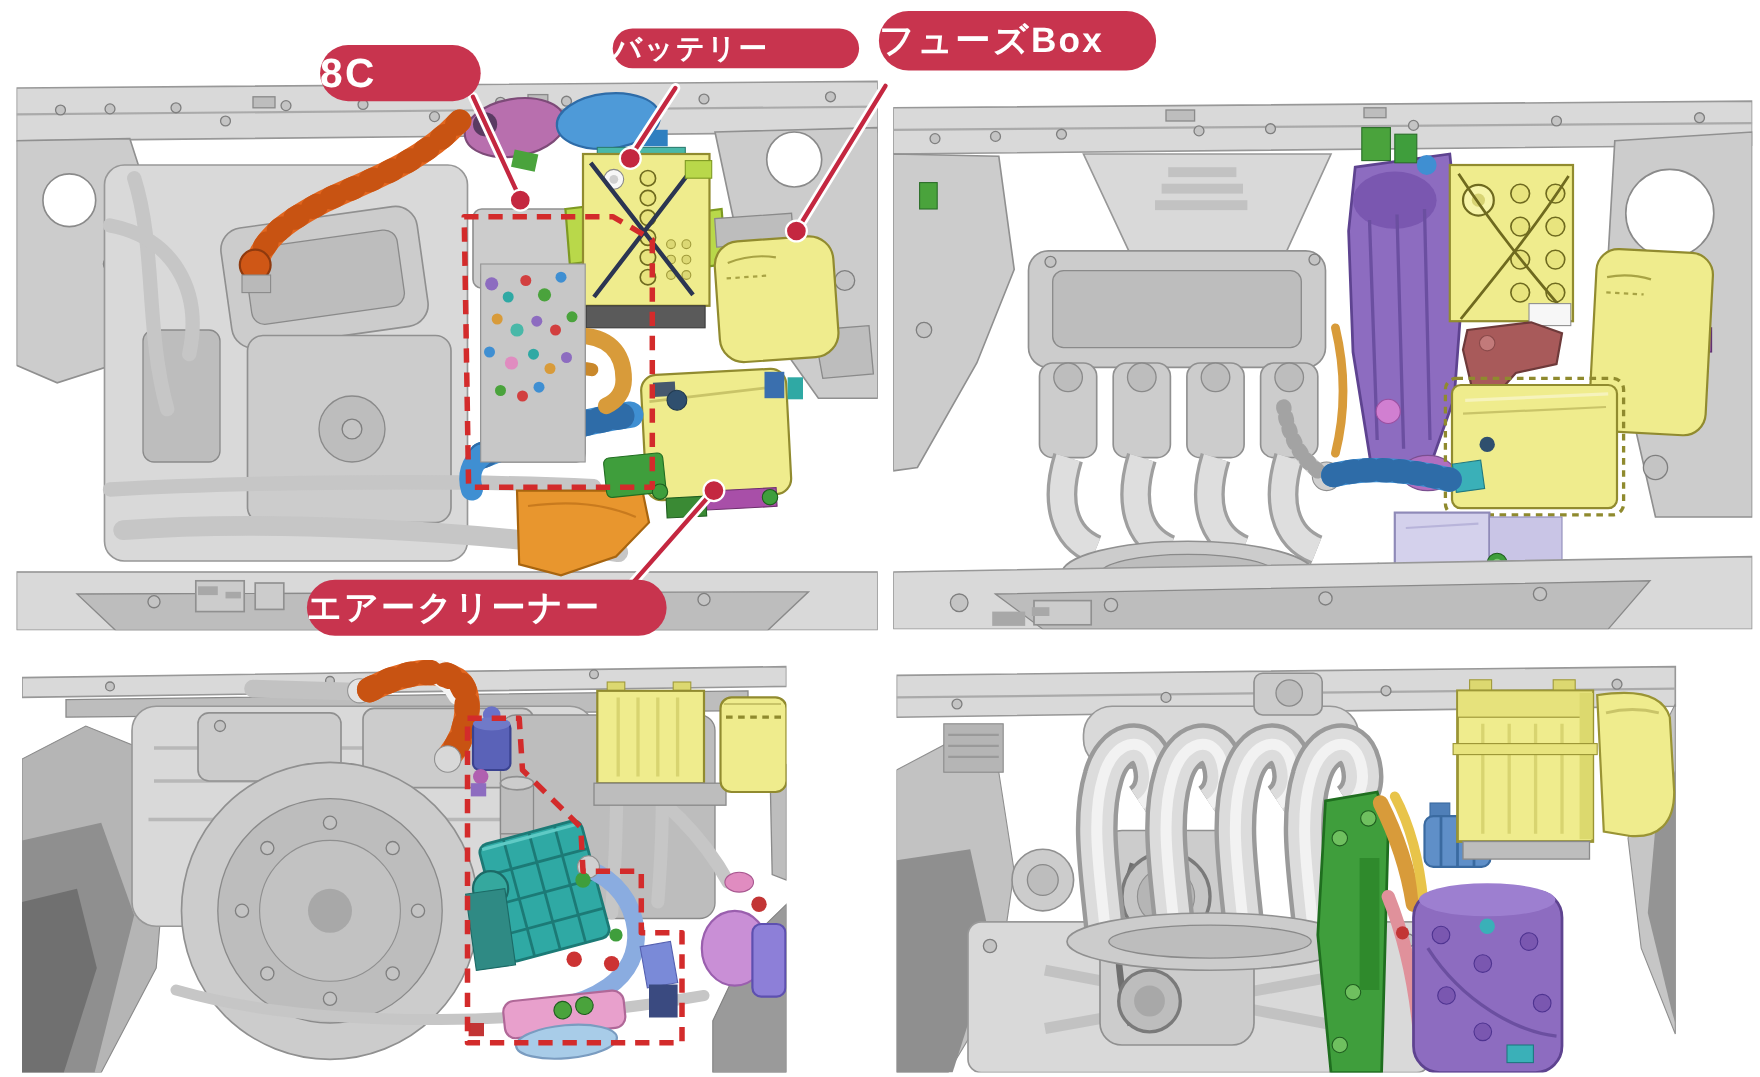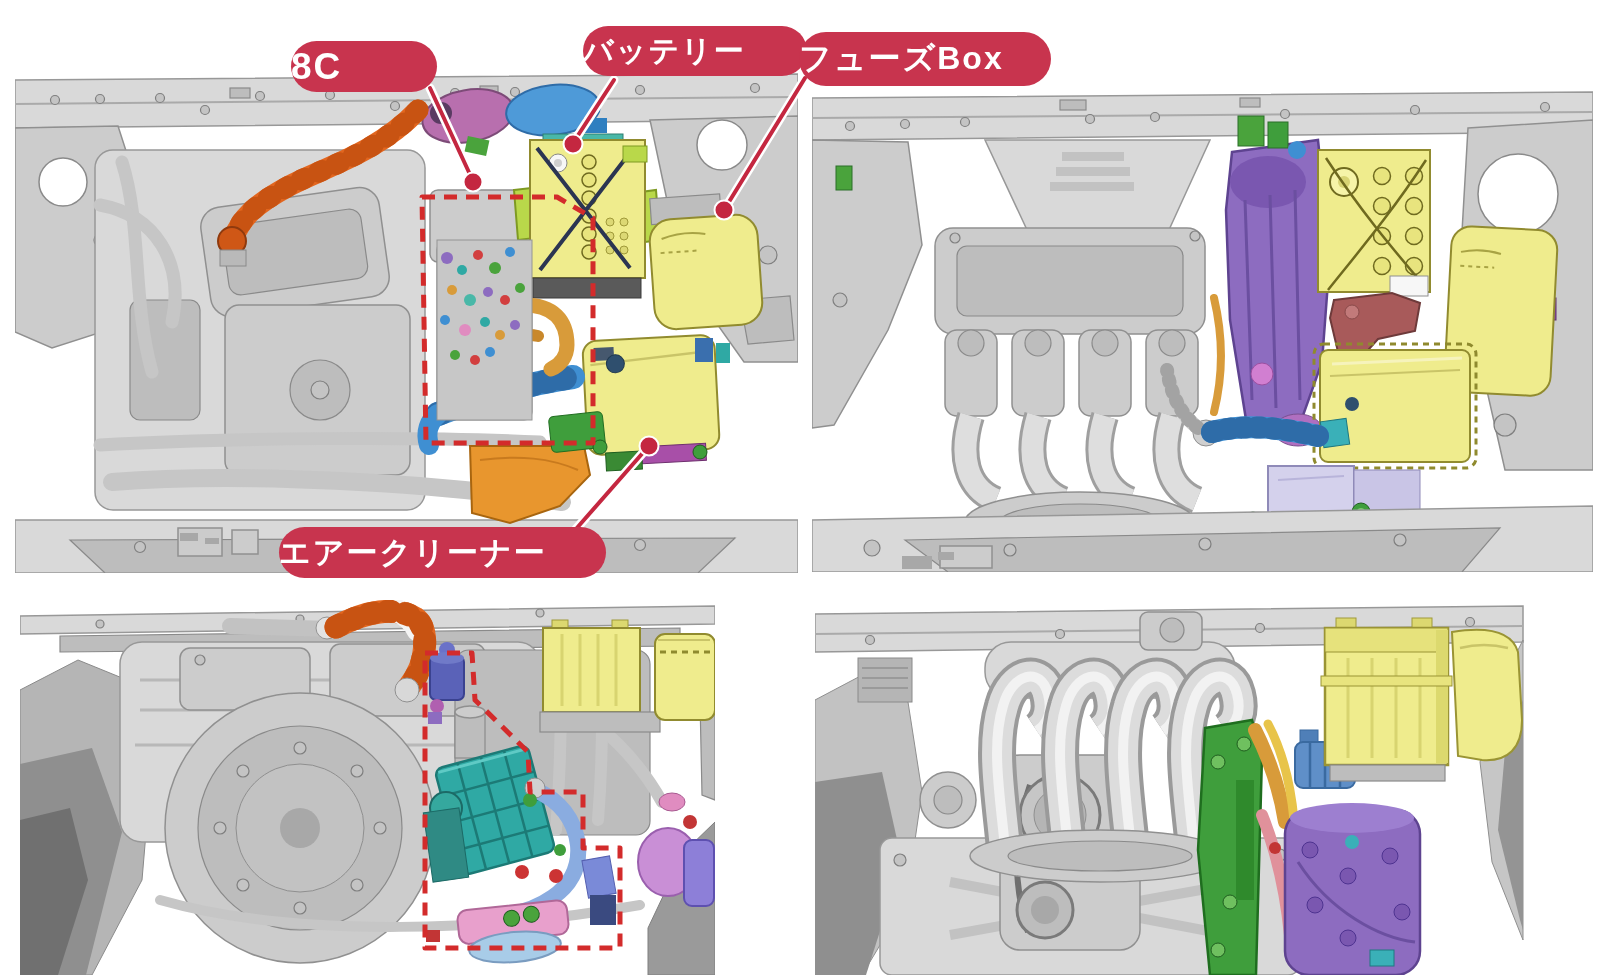--- a/index.html
+++ b/index.html
@@ -4,22 +4,22 @@
 <style>
   html,body{margin:0;padding:0;background:#ffffff;}
   body{width:1600px;height:979px;position:relative;overflow:hidden;
        font-family:"Liberation Sans","DejaVu Sans",sans-serif;}
   .panel{position:absolute;z-index:1;}
   #overlay{position:absolute;left:0;top:0;z-index:20;pointer-events:none;}
   .pill{position:absolute;z-index:30;background:#c8344e;color:#ffffff;
         display:flex;align-items:center;justify-content:flex-start;
         font-weight:bold;letter-spacing:2px;border-radius:30px;}
   .pill-8c{left:291px;top:41px;width:146px;height:51px;font-size:37px;}
-  .pill-battery{left:583px;top:26px;width:224px;height:50px;font-size:30px;}
-  .pill-fuse{left:799px;top:32px;width:252px;height:54px;font-size:32px;}
+  .pill-battery{left:557px;top:26px;width:224px;height:36px;font-size:26px;}
+  .pill-fuse{left:799px;top:10px;width:252px;height:54px;font-size:32px;}
   .pill-air{left:279px;top:527px;width:327px;height:51px;font-size:31px;}
   
   .mg{fill:#d9d9d9;stroke:#989898;stroke-width:1.5;}
   .mg2{fill:#cccccc;stroke:#909090;stroke-width:1.5;}
   .mg3{fill:#bdbdbd;stroke:#8a8a8a;stroke-width:1.2;}
   .wht{fill:#ffffff;stroke:#8a8a8a;stroke-width:1.5;}
   .bolt{fill:#c4c4c4;stroke:#7f7f7f;stroke-width:1.2;}
   .pipe{fill:none;stroke:#c6c6c6;stroke-width:13;stroke-linecap:round;}
   .yelS{stroke:#918b2f;stroke-width:2;}
   .hose{fill:none;stroke-linecap:round;}

